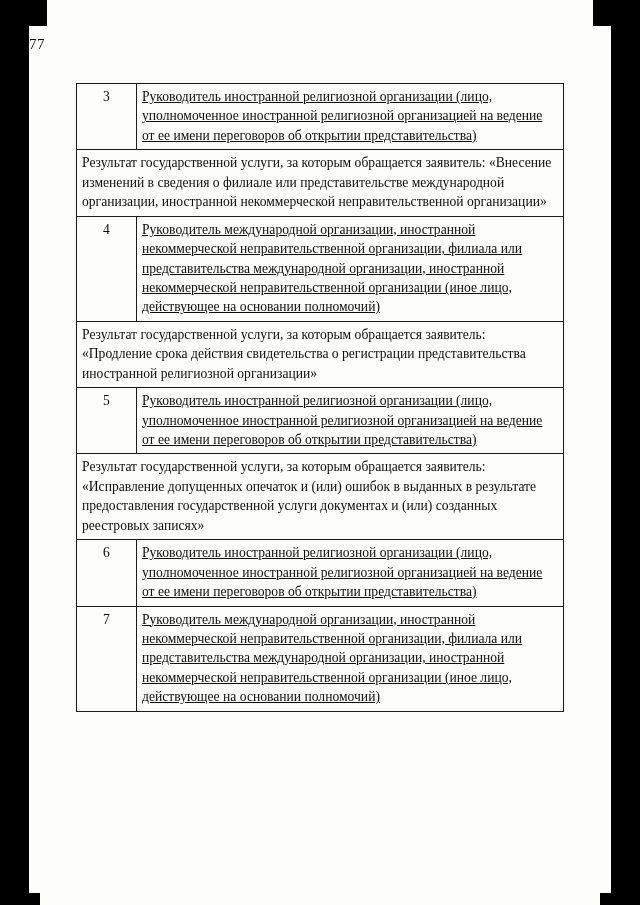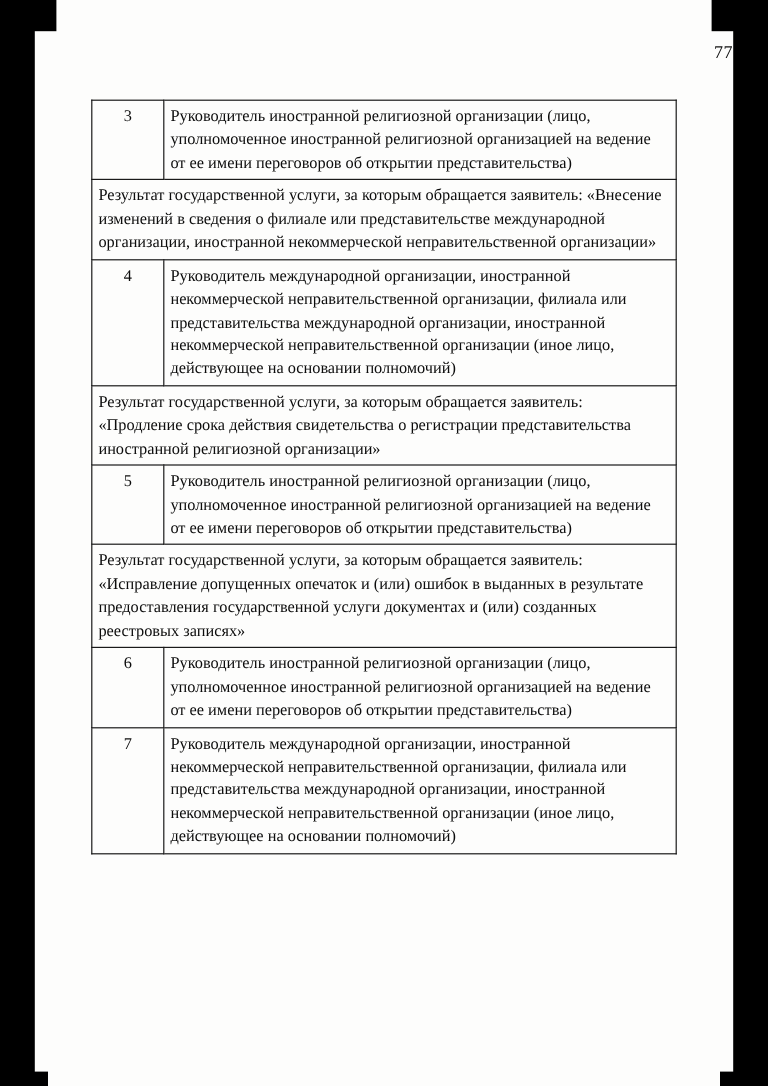--- a/index.html
+++ b/index.html
@@ -39,21 +39,21 @@
     position: absolute;
     left: 29px;
     right: 29px;
     top: 0;
     bottom: 0;
     background: #fdfdfc;
     z-index: 1;
   }
 
   .page-number {
-    text-align: right;
+    text-align: left;
     font-size: 15px;
     padding-top: 36px;
     letter-spacing: 0.5px;
   }
 
   table.doc-table {
     border-collapse: collapse;
     width: 488px;
     margin: 30px auto 0 auto;
     table-layout: fixed;
@@ -65,20 +65,21 @@
     padding: 3px 5px 4px 5px;
     vertical-align: top;
   }
   td.num-cell {
     width: 60px;
     text-align: center;
     vertical-align: middle;
   }
   td.text-cell {
     padding-left: 7px;
+    text-decoration: underline;
   }
   td.full-cell {
     padding-left: 4px;
     margin-left: 47px;
   }
 </style>
 </head>
 <body>
 
 <div class="edge-bar left"></div>

